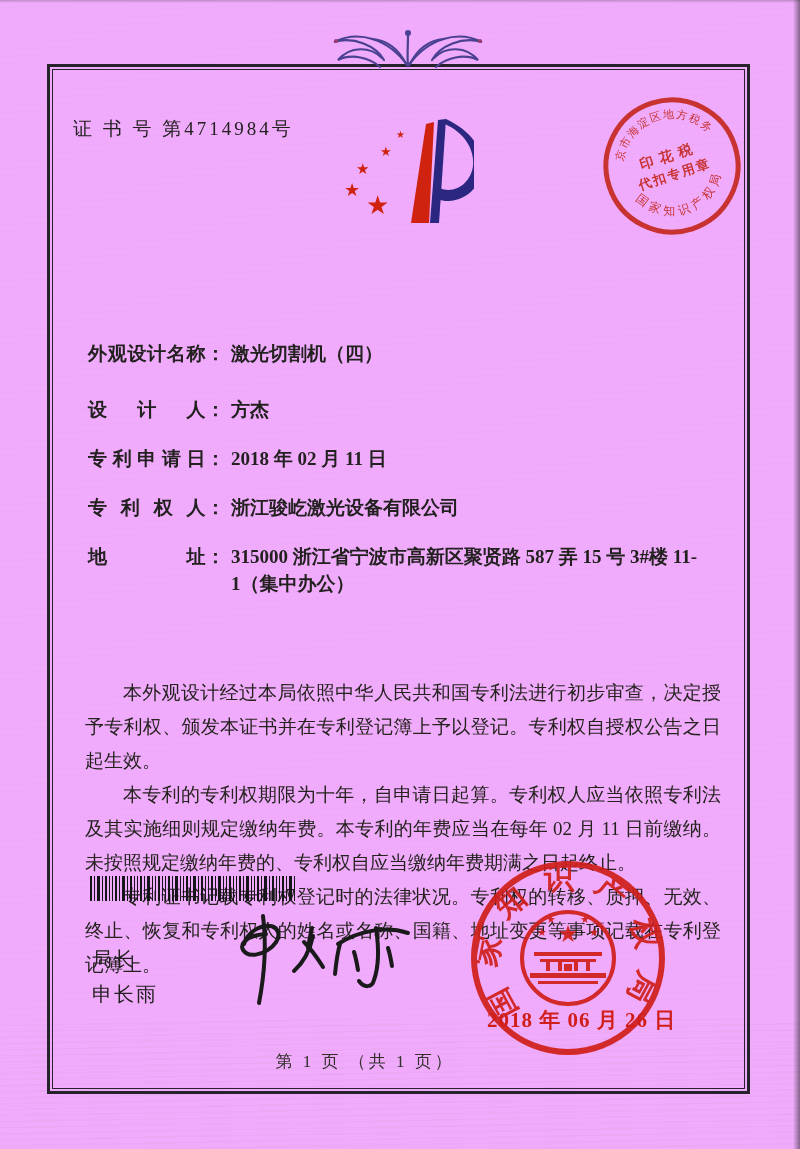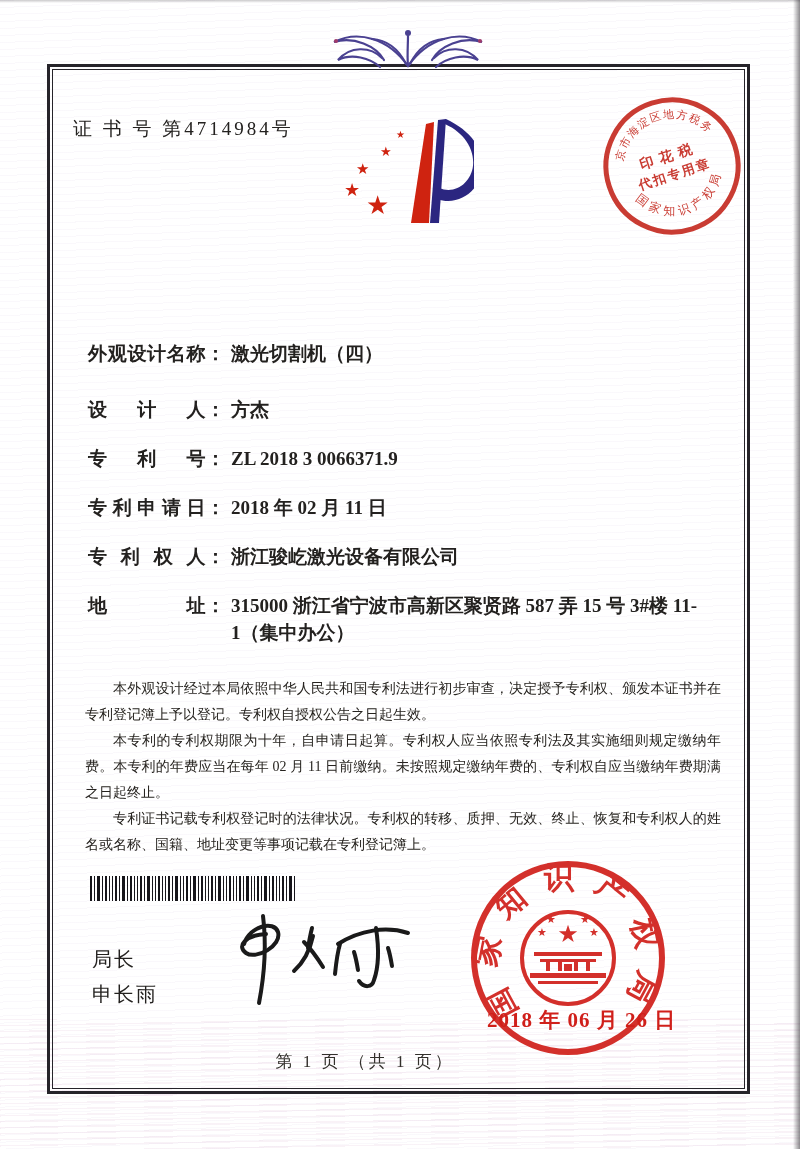--- a/index.html
+++ b/index.html
@@ -2,21 +2,21 @@
 <html><head>
 <meta charset="utf-8">
 <style>
   html,body{margin:0;padding:0;}
   body{
     width:800px;height:1149px;position:relative;overflow:hidden;
     background:#efece7;
     font-family:"Liberation Serif","DejaVu Serif",serif;
     color:#23211f;
   }
-  .page{position:absolute;inset:0;background:#ffffff;}
+  .page{position:absolute;inset:0;background:#f0abfc;}
   .tex1{position:absolute;inset:0;pointer-events:none;
     background:repeating-linear-gradient(178deg, rgba(185,160,205,.07) 0 1px, transparent 1px 7px);}
   .tex2{position:absolute;left:0;right:0;bottom:0;height:130px;pointer-events:none;
     background:repeating-linear-gradient(179deg, rgba(205,150,190,.12) 0 1.5px, transparent 1.5px 6px);}
   .scan-edge-right{position:absolute;top:0;right:0;width:7px;height:100%;
     background:linear-gradient(to left, rgba(45,42,48,.55), rgba(45,42,48,0));}
   .scan-edge-top{position:absolute;top:0;left:0;width:100%;height:3px;
     background:linear-gradient(to bottom, rgba(45,42,48,.25), rgba(45,42,48,0));}
 
   .frame{position:absolute;left:47px;top:64px;width:703px;height:1030px;
@@ -36,22 +36,22 @@
   .row{margin-bottom:22px;position:relative;font-weight:bold;}
   .row.first{margin-bottom:29px;}
   .row.addr{margin-bottom:9px;}
   .flabel{display:inline-block;width:118px;text-align:justify;text-align-last:justify;
     vertical-align:top;letter-spacing:0.5px;}
   .fcolon{display:inline-block;vertical-align:top;margin-right:6px;}
   .fvalue{display:inline-block;max-width:468px;vertical-align:top;}
   .col2{position:absolute;left:368px;top:0;white-space:nowrap;}
   .col2 .flabel2{letter-spacing:2px;}
 
-  .paras{position:absolute;left:85px;top:676px;width:636px;font-size:14px;
-    line-height:26px;text-align:justify;color:#26231f;}
+  .paras{position:absolute;left:85px;top:676px;width:636px;font-size:19px;
+    line-height:34px;text-align:justify;color:#26231f;}
   .paras p{margin:0;text-indent:2em;}
 
   .barcode{position:absolute;left:90px;top:876px;height:25px;display:flex;align-items:stretch;}
   .barcode i{display:inline-block;height:100%;background:#16151a;margin-right:2px;}
 
   .signer{position:absolute;left:92px;top:934px;font-size:20px;line-height:35px;letter-spacing:2px;margin-top:8px;}
   .signature{position:absolute;left:216px;top:908px;}
 
   .seal{position:absolute;left:468px;top:858px;width:200px;height:200px;opacity:.92;}
   .seal-date{position:absolute;left:487px;top:1006px;font-size:21px;font-weight:bold;
@@ -127,23 +127,20 @@
     </text>
   </svg>
 
 
   <div class="fields">
     <div class="row first">
       <span class="flabel">外观设计名称</span><span class="fcolon">：</span><span class="fvalue">激光切割机（四）</span>
     </div>
     <div class="row">
       <span class="flabel">设计人</span><span class="fcolon">：</span><span class="fvalue">方杰</span>
-    </div>
-    <div class="row">
-      <span class="flabel">专利号</span><span class="fcolon">：</span><span class="fvalue">ZL 2018 3 0066371.9</span>
     </div>
     <div class="row">
       <span class="flabel">专利申请日</span><span class="fcolon">：</span><span class="fvalue">2018 年 02 月 11 日</span>
     </div>
     <div class="row">
       <span class="flabel">专利权人</span><span class="fcolon">：</span><span class="fvalue">浙江骏屹激光设备有限公司</span>
     </div>
     <div class="row addr">
       <span class="flabel">地址</span><span class="fcolon">：</span><span class="fvalue">315000 浙江省宁波市高新区聚贤路 587 弄 15 号 3#楼 11-1（集中办公）</span>
     </div>

